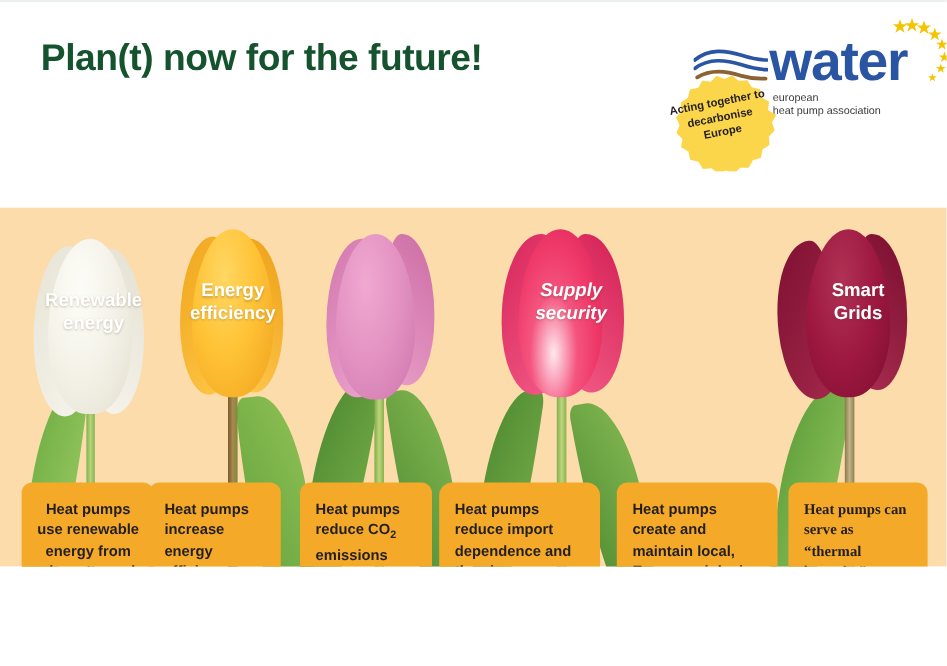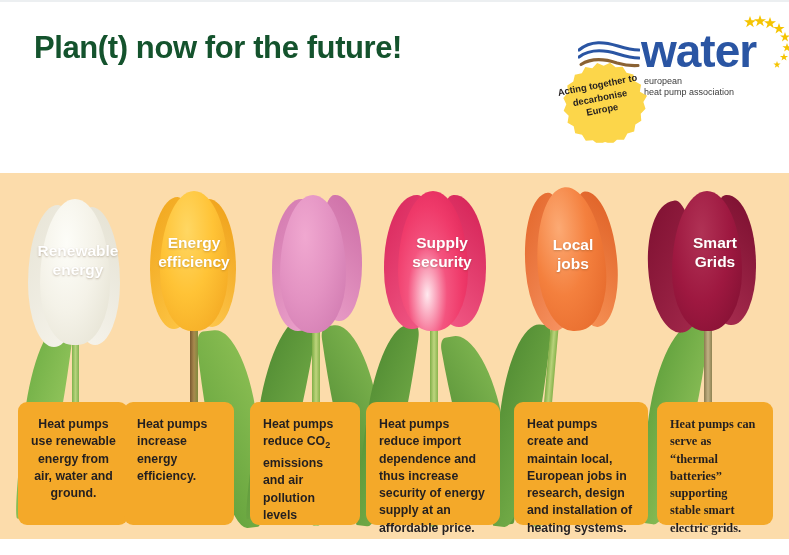--- a/index.html
+++ b/index.html
@@ -140,21 +140,21 @@
     color: #231f20;
     transform: rotate(-11deg);
   }
 
   
   .panel {
     position: absolute;
     left: 0;
     top: 173px;
     width: 789px;
-    height: 366px;
+    height: 299px;
     background: #fcdcab;
     overflow: hidden;
   }
 
   .flower {
     position: absolute;
     top: 0;
     height: 355px;
   }
 
@@ -275,40 +275,31 @@
 
     <div class="flower" style="left:268px; width:120px;">
       <div class="leaf" style="left:-10px; top:140px; width:44px; height:210px; background:linear-gradient(105deg,#4f8a32,#7ab24b); border-radius:72% 10% 62% 12% / 46% 6% 94% 52%; transform:rotate(9deg);"></div>
       <div class="leaf" style="left:66px; top:150px; width:46px; height:200px; background:linear-gradient(70deg,#4c8730,#82b851); border-radius:12% 70% 16% 62% / 6% 48% 50% 94%; transform:rotate(-8deg);"></div>
       <div class="stem" style="left:44px; top:148px; width:8px; height:205px; background:linear-gradient(90deg,#7fae46,#bdd47c,#88b24c);"></div>
       <div class="petal" style="left:4px; top:26px; width:50px; height:132px; background:linear-gradient(120deg,#d277ae,#efa8cf); border-radius:60% 40% 48% 52% / 55% 62% 40% 45%;"></div>
       <div class="petal" style="left:50px; top:22px; width:44px; height:126px; background:linear-gradient(230deg,#cc6ca5,#eaa0c9); border-radius:38% 62% 52% 48% / 62% 55% 45% 40%;"></div>
       <div class="bloom" style="left:12px; top:22px; width:66px; height:138px; background:radial-gradient(ellipse at 38% 30%, #f0a8d0 0%, #e392c2 48%, #cd76ad 100%);"></div>
     </div>
 
-    <div class="flower" style="left:382px; width:124px;">
+    <div class="flower" style="left:416px; width:124px;font-style:italic;">
       <div class="leaf" style="left:-16px; top:150px; width:40px; height:205px; background:linear-gradient(105deg,#4f8a32,#7ab24b); border-radius:72% 10% 62% 12% / 46% 6% 94% 52%; transform:rotate(8deg);"></div>
       <div class="leaf" style="left:74px; top:160px; width:48px; height:195px; background:linear-gradient(70deg,#4c8730,#84ba53); border-radius:12% 70% 16% 62% / 6% 48% 50% 94%; transform:rotate(-10deg);"></div>
       <div class="stem" style="left:48px; top:146px; width:8px; height:208px; background:linear-gradient(90deg,#81ae48,#bed57e,#89b34d);"></div>
       <div class="petal" style="left:2px; top:22px; width:54px; height:134px; background:linear-gradient(120deg,#d8245a,#f4608b); border-radius:62% 38% 48% 52% / 55% 62% 40% 45%;"></div>
       <div class="petal" style="left:52px; top:22px; width:52px; height:132px; background:linear-gradient(230deg,#d31f54,#f45e89); border-radius:38% 62% 52% 48% / 62% 55% 45% 40%;"></div>
       <div class="bloom" style="left:16px; top:18px; width:70px; height:140px; background:radial-gradient(ellipse at 42% 74%, #ffe9ef 0%, #f4547f 34%, #ef3a6a 60%, #d81f53 100%);"></div>
       <div class="flower-label" style="left:-6px; top:60px; width:132px;">Supply
 security</div>
     </div>
 
-    <div class="flower" style="left:527px; width:120px;">
-      <div class="leaf" style="left:-28px; top:150px; width:42px; height:205px; background:linear-gradient(105deg,#4f8a32,#7ab24b); border-radius:72% 10% 62% 12% / 46% 6% 94% 52%; transform:rotate(6deg);"></div>
-      <div class="stem" style="left:24px; top:150px; width:8px; height:205px; background:linear-gradient(90deg,#7fae46,#b8d27a,#86b24a); transform:rotate(5deg); transform-origin:top center;"></div>
-      <div class="petal" style="left:-2px; top:20px; width:48px; height:138px; background:linear-gradient(120deg,#e26427,#f9996a); border-radius:60% 40% 48% 52% / 55% 60% 40% 45%; transform:rotate(-5deg);"></div>
-      <div class="petal" style="left:44px; top:18px; width:46px; height:136px; background:linear-gradient(230deg,#de5f24,#f89559); border-radius:40% 60% 52% 48% / 60% 55% 45% 40%; transform:rotate(-4deg);"></div>
-      <div class="bloom" style="left:10px; top:14px; width:68px; height:144px; background:radial-gradient(ellipse at 36% 28%, #fcaa74 0%, #f4803e 46%, #e26427 100%); transform:rotate(-5deg);"></div>
-      <div class="flower-label" style="left:-12px; top:62px; width:116px;">Local
-jobs</div>
-    </div>
 
     <div class="flower" style="left:654px; width:126px;">
       <div class="leaf" style="left:-6px; top:148px; width:48px; height:205px; background:linear-gradient(100deg,#5e9f3b,#93c45c); border-radius:70% 12% 60% 14% / 48% 6% 92% 50%; transform:rotate(8deg);"></div>
       <div class="stem" style="left:50px; top:148px; width:8px; height:205px; background:linear-gradient(90deg,#8a7a4e,#c2b285,#8e8250);"></div>
       <div class="petal" style="left:-6px; top:28px; width:52px; height:132px; background:linear-gradient(120deg,#7d0f30,#a52a4d); border-radius:64% 36% 48% 52% / 55% 62% 40% 45%; transform:rotate(-6deg);"></div>
       <div class="petal" style="left:54px; top:22px; width:48px; height:130px; background:linear-gradient(230deg,#7a0e2e,#ab2f52); border-radius:38% 62% 52% 48% / 62% 55% 45% 40%;"></div>
       <div class="bloom" style="left:18px; top:18px; width:70px; height:140px; background:radial-gradient(ellipse at 42% 30%, #b03255 0%, #9e1840 50%, #7d0f30 100%);"></div>
       <div class="flower-label" style="left:0px; top:60px; width:122px;">Smart
 Grids</div>
     </div>

